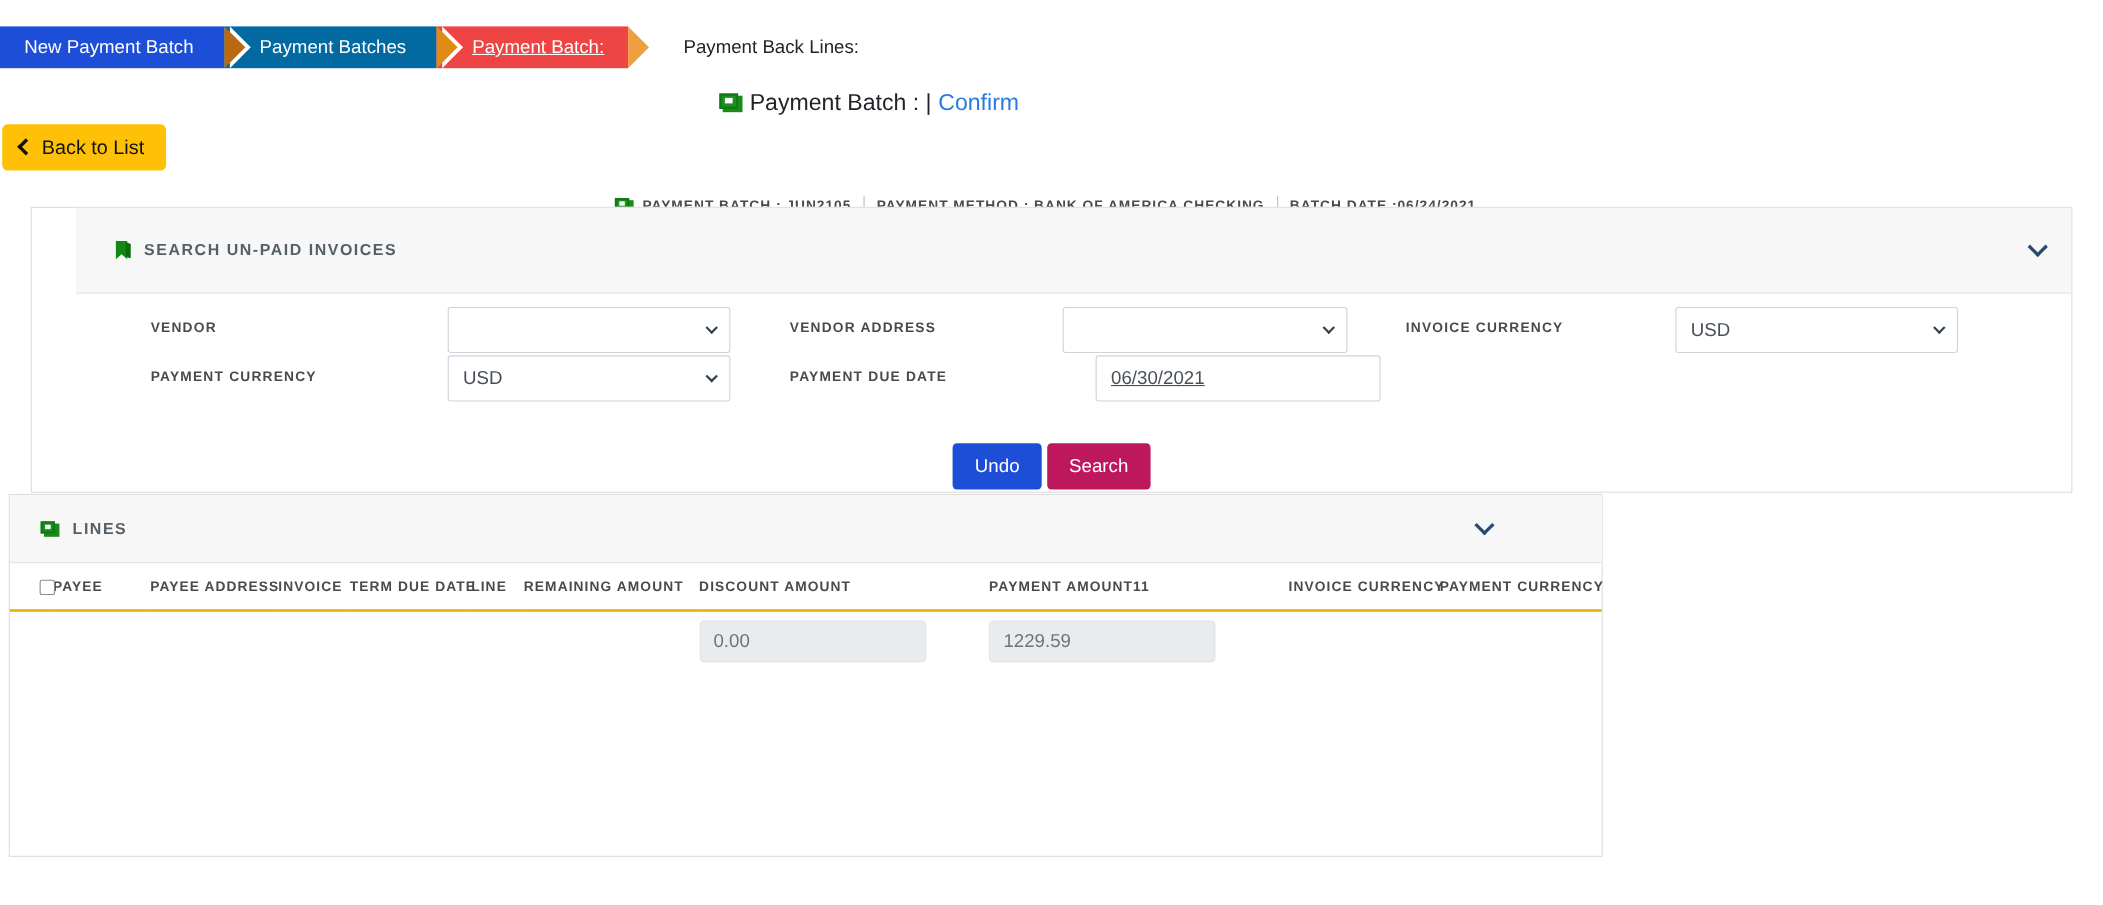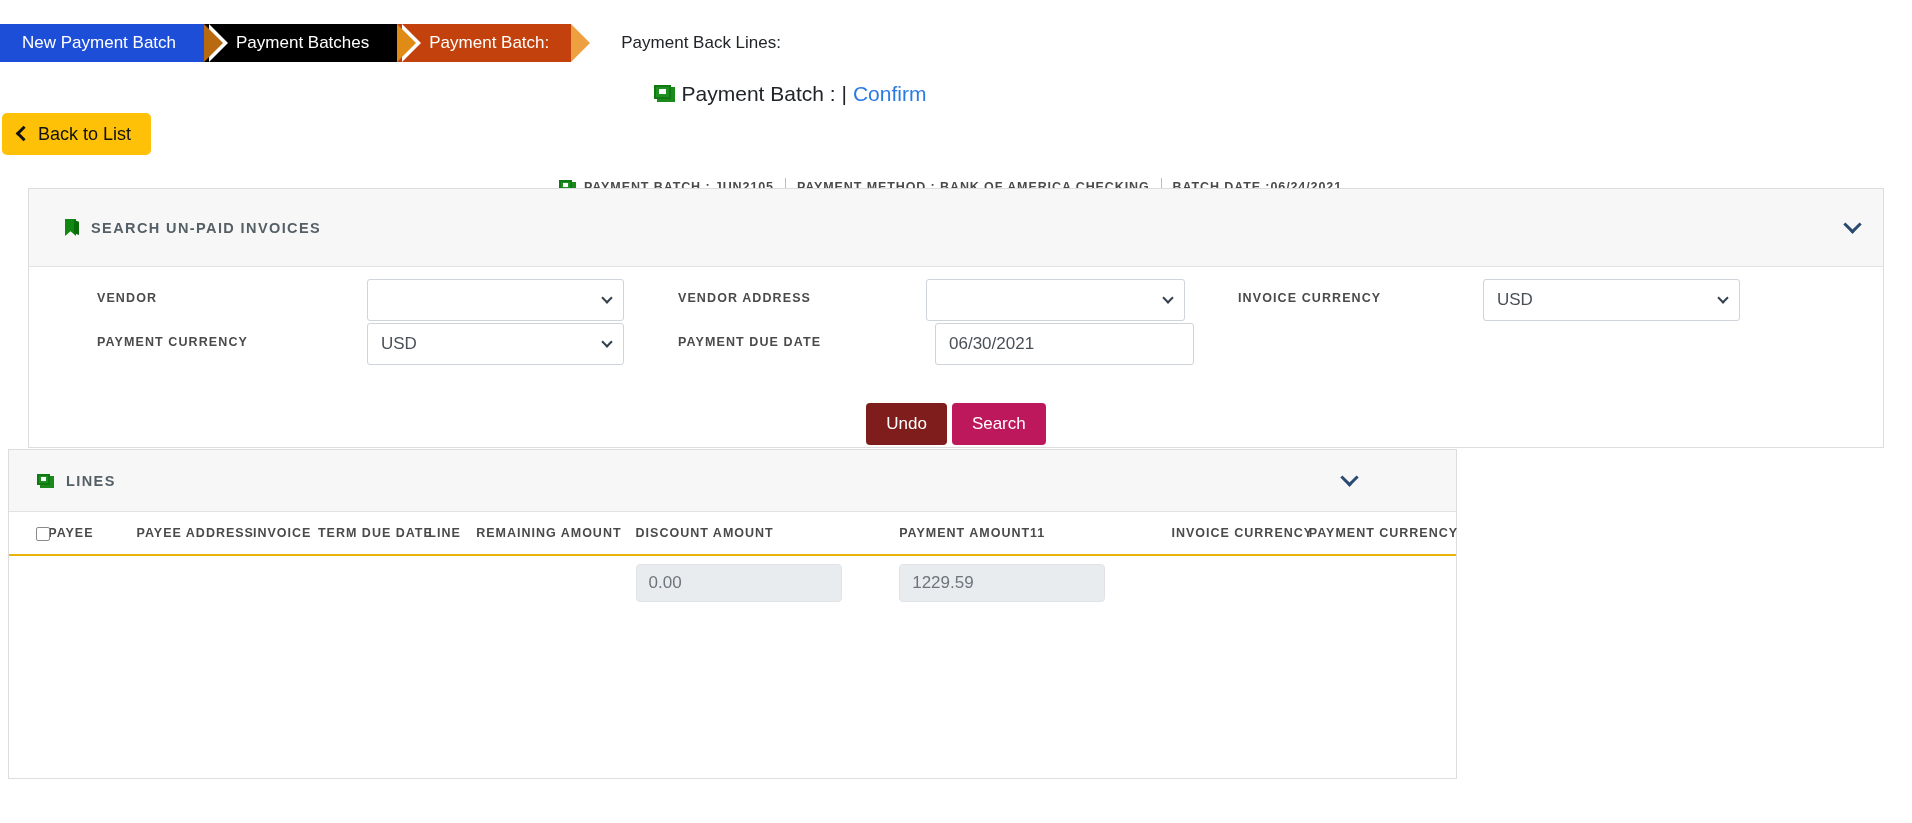--- a/index.html
+++ b/index.html
@@ -37,23 +37,23 @@
   .crumb .arrow-notch {
     position: absolute; right: -24px; top: 0;
     width: 0; height: 0;
     border-top: 19px solid transparent;
     border-bottom: 19px solid transparent;
     border-left: 19px solid #ffffff;
     z-index: 2;
   }
   .crumb.c1 { background: #1d4ed8; padding-left: 22px; }
   .crumb.c1 .arrow-r { border-left: 19px solid #b96a11; }
-  .crumb.c2 { background: #000000; padding-left: 32px; }
+  .crumb.c2 { background: #0369a1; padding-left: 32px; }
   .crumb.c2 .arrow-r { border-left: 19px solid #e08b15; }
-  .crumb.c3 { background: #c2410c; padding-left: 32px; padding-right: 22px; }
+  .crumb.c3 { background: #ef4444; padding-left: 32px; padding-right: 22px; text-decoration: underline; }
   .crumb.c3 .arrow-r { border-left: 19px solid #ee9f3f; }
   .crumb-tail {
     display: flex; align-items: center;
     margin-left: 50px;
     font-size: 17px; color: #212529;
     white-space: nowrap;
     line-height: 38px;
   }
 
   
@@ -145,21 +145,21 @@
   .panel-chev {
     margin-left: auto;
     width: 13px; height: 13px;
     border-right: 3px solid #2b4a72;
     border-bottom: 3px solid #2b4a72;
     transform: rotate(45deg);
     margin-top: -7px;
     cursor: pointer;
   }
 
-  #search-panel { left: 28px; top: 188px; width: 1856px; height: 260px; }
+  #search-panel { left: 28px; top: 188px; width: 1856px; height: 260px; padding-left: 40px; }
   #search-panel .panel-head { height: 78px; }
   .form-grid {
     position: relative; height: 136px; padding: 0;
   }
   .fld-label {
     position: absolute;
     font-size: 12.5px; font-weight: bold; letter-spacing: 1.1px; color: #4a4a4a;
     white-space: nowrap;
     margin-left: 32px;
   }
@@ -191,21 +191,21 @@
     display: flex; justify-content: center; gap: 5px;
   }
   .btn {
     border: none; border-radius: 4px;
     color: #fff; font-size: 17px;
     height: 42px; padding: 0 20px;
     cursor: pointer;
     font-family: "Liberation Sans", sans-serif;
     display: flex; align-items: center; justify-content: center;
   }
-  .btn-undo { background: #7f1d1d; text-align: center; }
+  .btn-undo { background: #1d4ed8; text-align: center; }
   .btn-search { background: #be185d; }
 
   
   #lines-panel { left: 8px; top: 449px; width: 1449px; height: 330px; }
   #lines-panel .panel-head { height: 62px; padding-left: 28px; padding-right: 100px; }
 
   .tbl { width: 100%; border-collapse: collapse; table-layout: fixed; }
   .tbl th {
     font-size: 12.5px; font-weight: bold; letter-spacing: 1px;
     color: #4a4a4a; text-align: left;
@@ -338,21 +338,21 @@
         <span class="sel-chev"></span>
       </div>
 
       <div class="fld-label" style="left:617px; top:24px;">VENDOR ADDRESS</div>
       <div class="ctl" style="left:897px; top:12px; width:259px;">
         <span></span>
         <span class="sel-chev"></span>
       </div>
 
       <div class="fld-label" style="left:617px; top:68px;">PAYMENT DUE DATE</div>
-      <div class="ctl inp" style="left:906px; top:56px; width:259px;">
+      <div class="ctl inp" style="left:927px; top:56px; width:259px;text-decoration:underline;">
         <span>06/30/2021</span>
       </div>
 
       <div class="fld-label" style="left:1177px; top:24px;">INVOICE CURRENCY</div>
       <div class="ctl" style="left:1454px; top:12px; width:257px;">
         <span>USD</span>
         <span class="sel-chev"></span>
       </div>
 
     </div>

